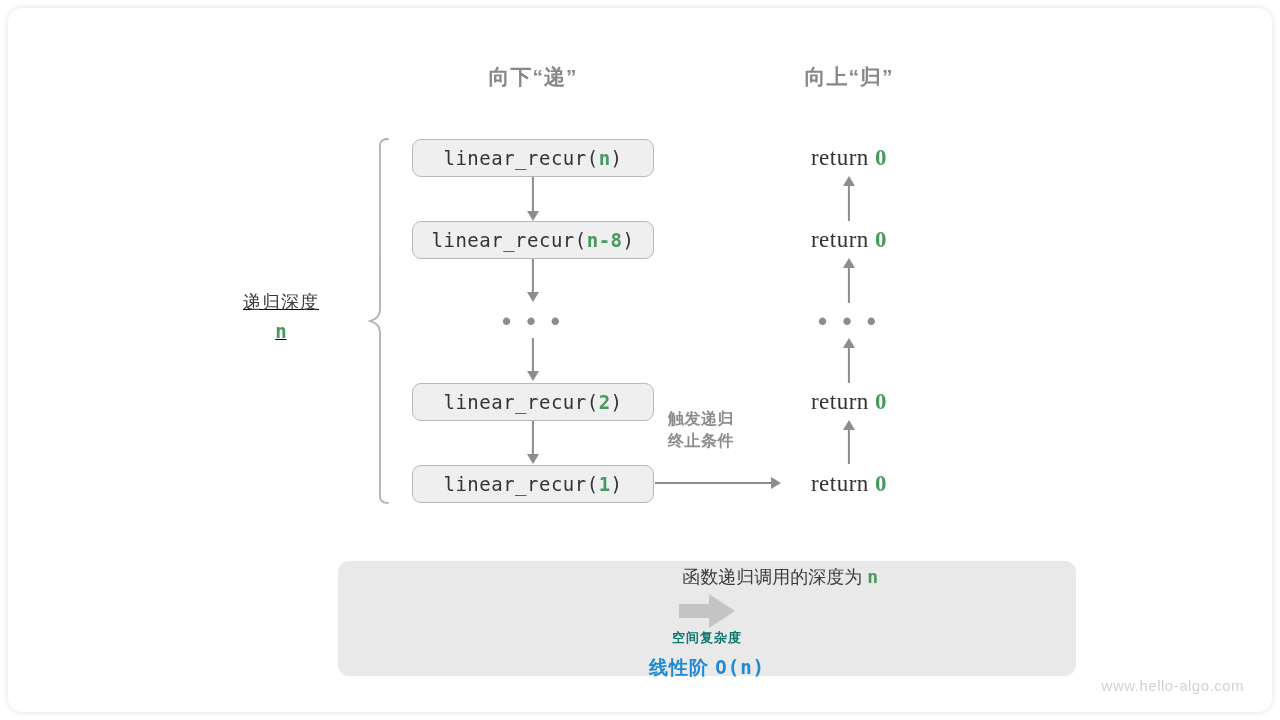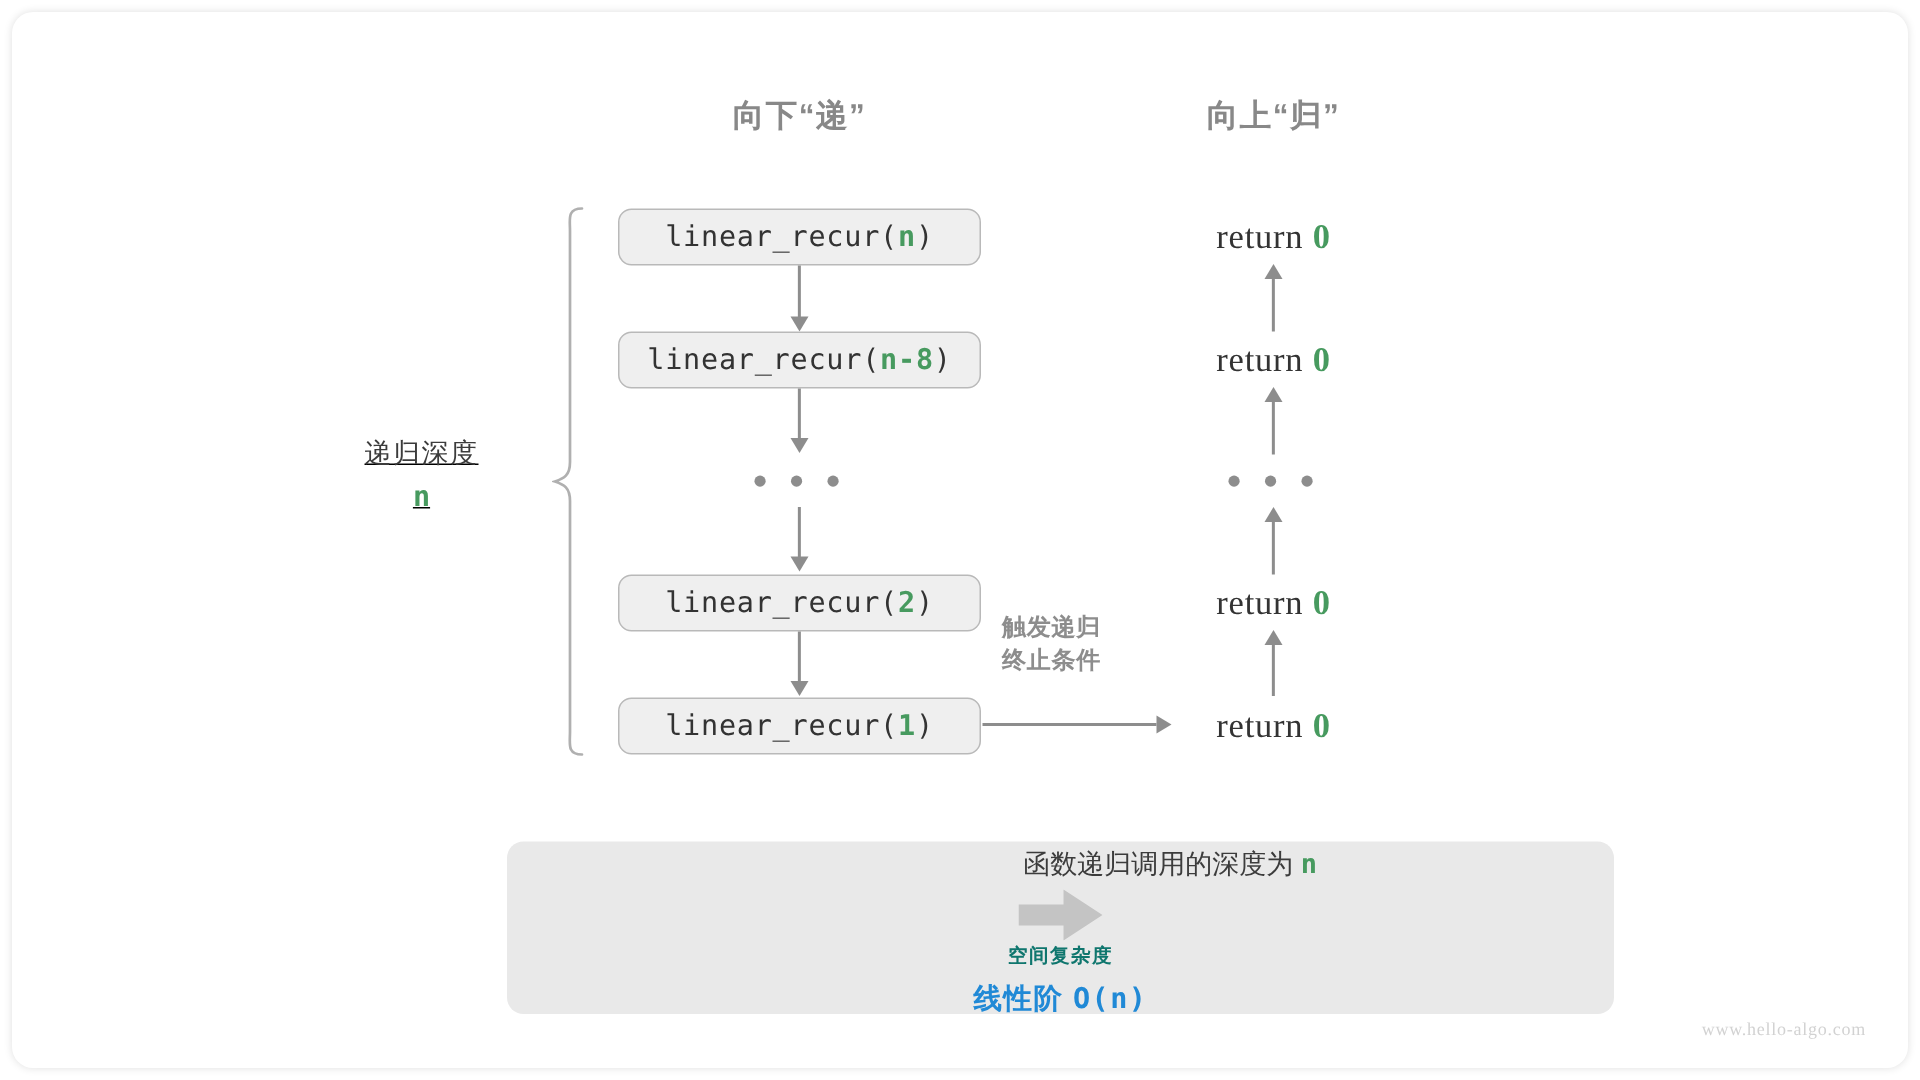--- a/index.html
+++ b/index.html
@@ -215,22 +215,22 @@
   }
   #summary-right .value .mono {
     font-family: "DejaVu Sans Mono", "Liberation Mono", monospace;
   }
 
   
   #watermark {
     position: absolute;
     right: 28px;
     bottom: 18px;
-    font-family: Liberation Serif, serif;
-    font-size: 12px;
+    font-family: Liberation Sans, sans-serif;
+    font-size: 15px;
     color: #d2d2d2;
     letter-spacing: 0.5px;
   }
 </style>
 </head>
 <body>
 
 <div id="card">
 
   <div class="col-header" style="left:525px; top:55px;">向下“递”</div>

